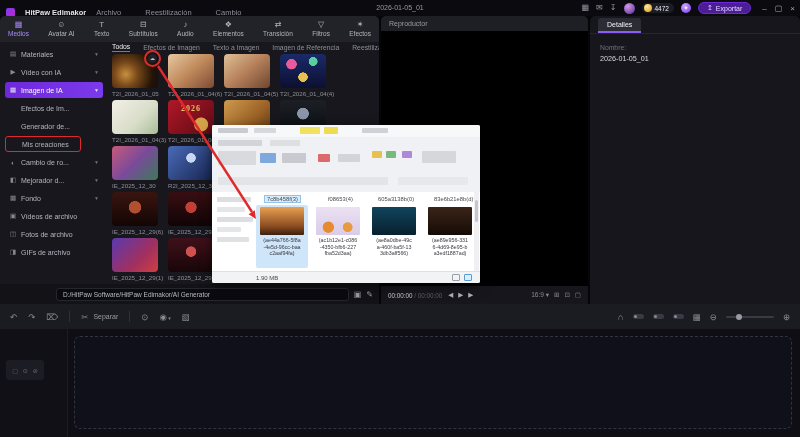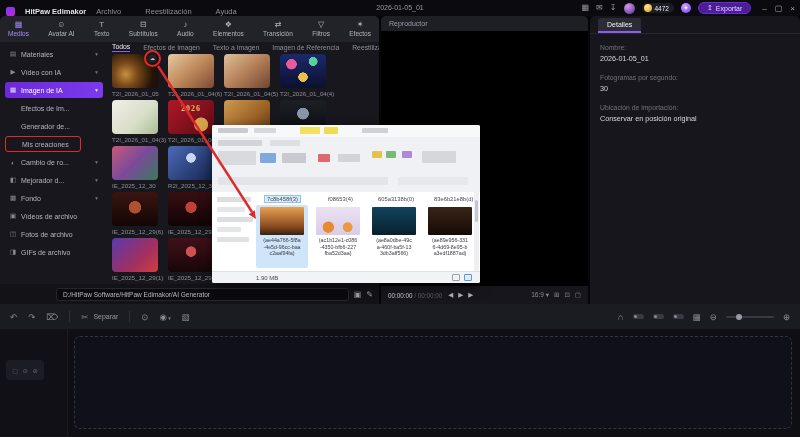--- a/index.html
+++ b/index.html
@@ -2,21 +2,21 @@
 <html><head>
 <meta charset="utf-8">
 <style>
   * { box-sizing: border-box; margin: 0; padding: 0; }
   html,body { width:800px; height:437px; background:#060609; overflow:hidden; }
   body { font-family:"Liberation Sans", sans-serif; color:#c8c8d0; }
   .a { position:absolute; }
   .app { position:relative; width:800px; height:437px; background:#060609; overflow:hidden; }
 
   
-  .titlebar { left:0; top:0; width:800px; height:16px; background:#0a0a0f; display:flex; align-items:flex-end; padding:0 6px; gap:10px; }
+  .titlebar { left:0; top:0; width:800px; height:16px; background:#0a0a0f; display:flex; align-items:flex-start; padding:8px 6px; gap:10px; }
   .logo { width:9px; height:9px; border-radius:2px; background:linear-gradient(135deg,#7c3aed,#c026d3); }
   .appname { font-size:7.5px; font-weight:bold; color:#e2e2e8; white-space:nowrap; }
   .menus { display:flex; gap:24px; font-size:7.5px; color:#8f8f99; }
   .tb-title { position:absolute; left:50%; top:0; height:16px; line-height:16px; transform:translateX(-50%); font-size:7px; color:#9a9aa4; }
   .tb-right { position:absolute; right:5px; top:0; height:16px; display:flex; align-items:center; gap:7px; }
   .tb-ico { font-size:8px; color:#9a9aa4; line-height:1; }
   .avatar { width:11px; height:11px; border-radius:50%; background:radial-gradient(circle at 35% 30%,#d49ae0,#7a4ab0 70%,#3a2a60); }
   .coin-pill { display:flex; align-items:center; gap:3px; background:#1c1c24; border-radius:7px; padding:1px 5px 1px 2px; }
   .coin { width:8px; height:8px; border-radius:50%; background:radial-gradient(circle at 35% 30%,#ffe9a0,#e8b33a 70%,#a67414); }
   .coin-num { font-size:6.5px; color:#e8e8ee; }
@@ -135,21 +135,21 @@
 <body>
 
 <div class="app">
 
   <div class="a titlebar">
     <div class="logo"></div>
     <div class="appname">HitPaw Edimakor</div>
     <div class="menus">
       <span>Archivo</span>
       <span>Reestilización</span>
-      <span>Ayuda</span>
+      <span>Cambio</span>
     </div>
     <div class="tb-title">2026-01-05_01</div>
     <div class="tb-right">
       <span class="tb-ico">▦</span>
       <span class="tb-ico">✉</span>
       <span class="tb-ico">↧</span>
       <span class="avatar"></span>
       <span class="coin-pill">
         <span class="coin"></span>
         <span class="coin-num">4472</span>
@@ -358,28 +358,20 @@
       </span>
     </div>
   </div>
 
   <div class="a details-panel">
     <div class="a dtab">Detalles</div>
     <div class="a ddiv"></div>
     <div class="a" style="left:10px; top:28px;">
       <div class="dfield-l">Nombre:</div>
       <div class="dfield-v">2026-01-05_01</div>
-    </div>
-    <div class="a" style="left:10px; top:58px;">
-      <div class="dfield-l">Fotogramas por segundo:</div>
-      <div class="dfield-v">30</div>
-    </div>
-    <div class="a" style="left:10px; top:88px;">
-      <div class="dfield-l">Ubicación de importación:</div>
-      <div class="dfield-v">Conservar en posición original</div>
     </div>
   </div>
 
   <div class="a tl-toolbar">
     <span>↶</span>
     <span>↷</span>
     <span>⌦</span>
     <span class="tl-sep"></span>
     <span>✂</span>
     <span class="tl-label">Separar</span>

